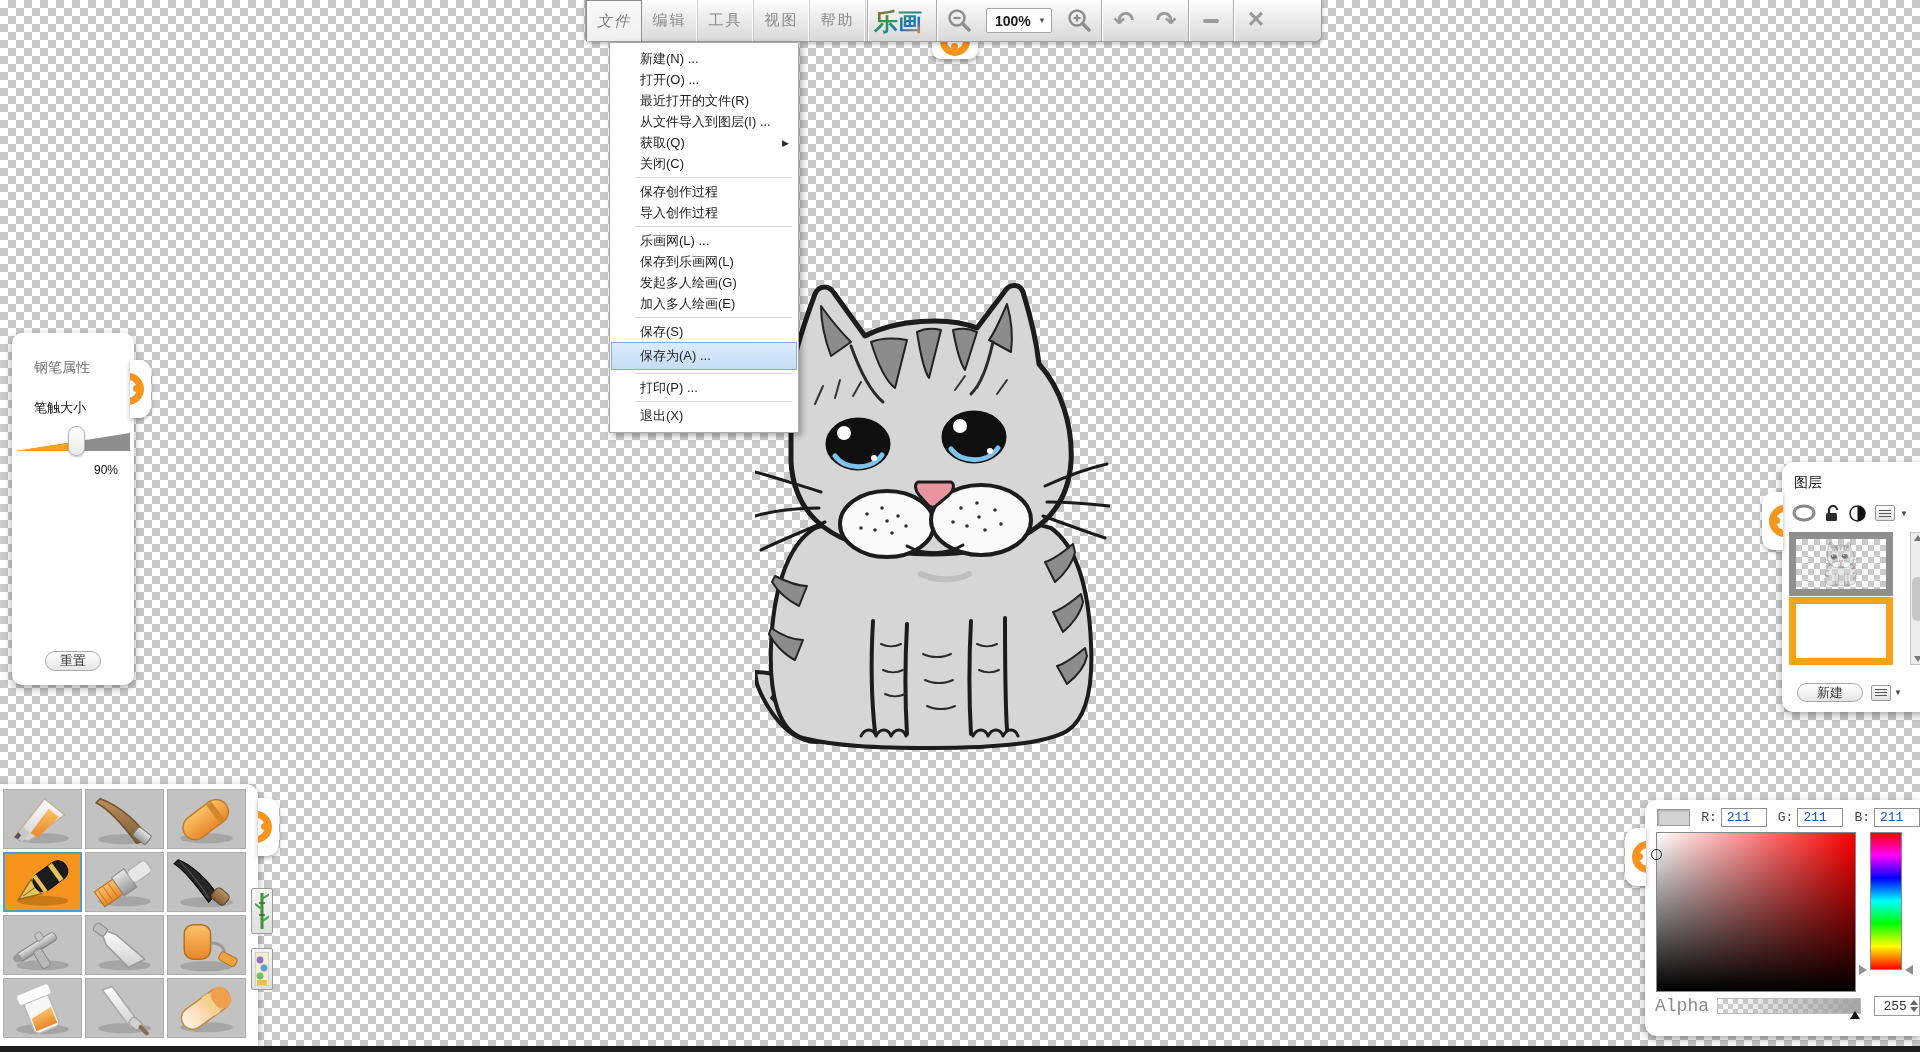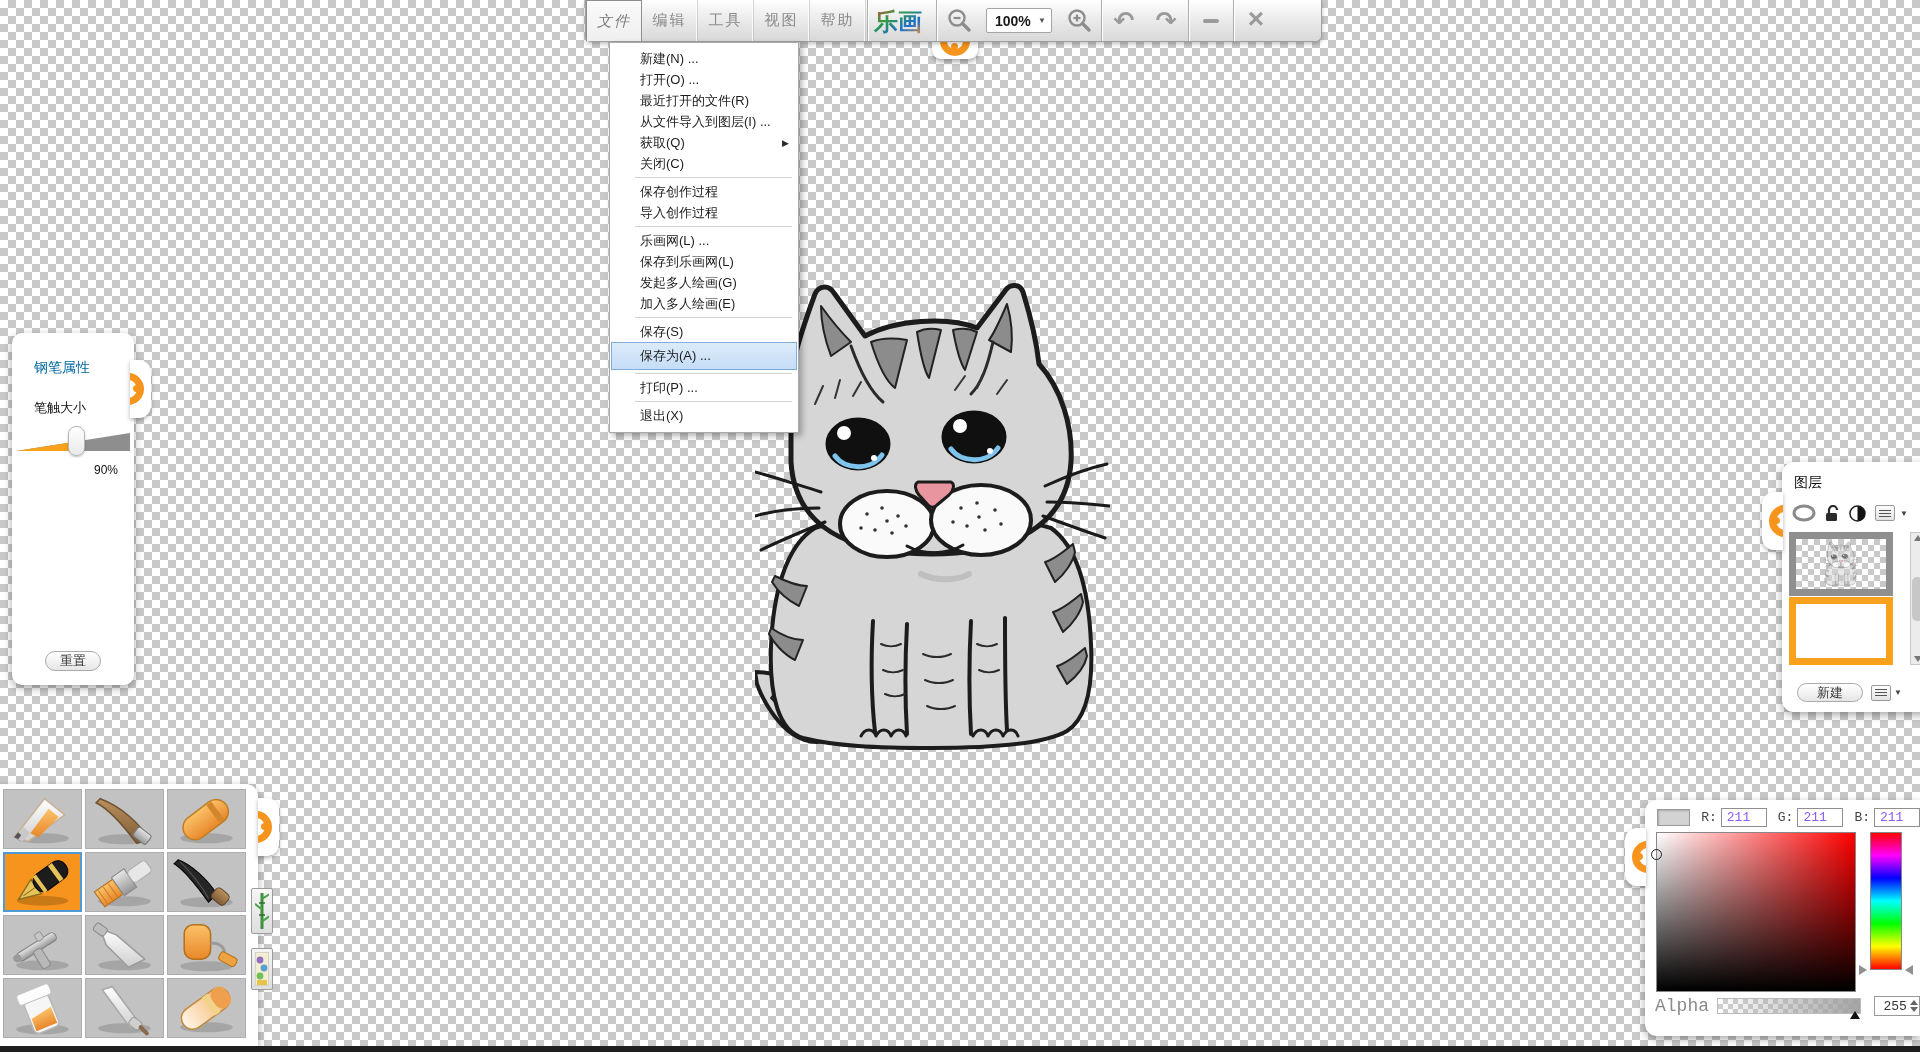--- a/index.html
+++ b/index.html
@@ -91,21 +91,21 @@
   .fm-sep { height:1px; background:#d4d4d4; margin:3px 5px 3px 24px; }
 
   
   .panel {
     background:#fff; box-shadow:0 3px 8px rgba(0,0,0,.35);
     z-index:30;
   }
 
   
   .pen-panel { left:12px; top:333px; width:122px; height:352px; border-radius:10px; }
-  .pen-title { margin:26px 0 12px 22px; font-size:14px; color:#0369a1; }
+  .pen-title { margin:26px 0 12px 22px; font-size:14px; color:#737373; }
   .pen-size-label { margin:22px 0 0 22px; font-size:13px; color:#111; }
   .pen-slider { position:relative; margin:10px 4px 0 4px; height:32px; }
   .pen-thumb {
     position:absolute; left:52px; top:-1px; width:17px; height:30px;
     background:linear-gradient(#fff,#e9e9e9); border:1px solid #b5b5b5;
     border-radius:8px; box-shadow:0 1px 2px rgba(0,0,0,.25);
   }
   .pen-size-value { text-align:right; margin:4px 16px 0 0; font-size:12px; color:#111; }
   .pill-btn {
     display:block; background:linear-gradient(#fff,#e6e6e6);
@@ -167,21 +167,21 @@
   .layers-bottom { position:absolute; left:0; bottom:10px; width:100%; display:flex; align-items:center; }
   .layers-new { margin-left:15px; width:66px; height:19px; line-height:17px; }
 
   
   .color-panel { left:1645px; top:800px; width:275px; height:236px; border-radius:12px 0 0 12px; }
   .cp-top { display:flex; align-items:center; margin:8px 0 0 12px; gap:4px; }
   .cp-swatch { width:40px; height:17px; border:1px solid #9a9a9a; box-shadow:inset 1px 1px 2px rgba(0,0,0,.2); }
   .cp-label { font-family:"Liberation Mono","DejaVu Sans Mono",monospace; font-size:13px; color:#444; margin-left:7px; }
   .cp-input {
     width:46px; height:19px; border:1px solid #8f8f8f; background:#fff;
-    font-family:"Liberation Mono","DejaVu Sans Mono",monospace; font-size:13px; color:#8b5cf6;
+    font-family:"Liberation Mono","DejaVu Sans Mono",monospace; font-size:13px; color:#1d4ed8;
     padding:0 0 0 5px;
   }
   .sv-square {
     position:absolute; left:11px; top:32px; width:200px; height:160px;
     background:linear-gradient(to top,#000,rgba(0,0,0,0)),linear-gradient(to right,#fff,#f00);
     border:1px solid #888;
   }
   .sv-marker {
     position:absolute; left:-6px; top:16px; width:11px; height:11px;
     border:1.5px solid #222; border-radius:50%; background:transparent;

